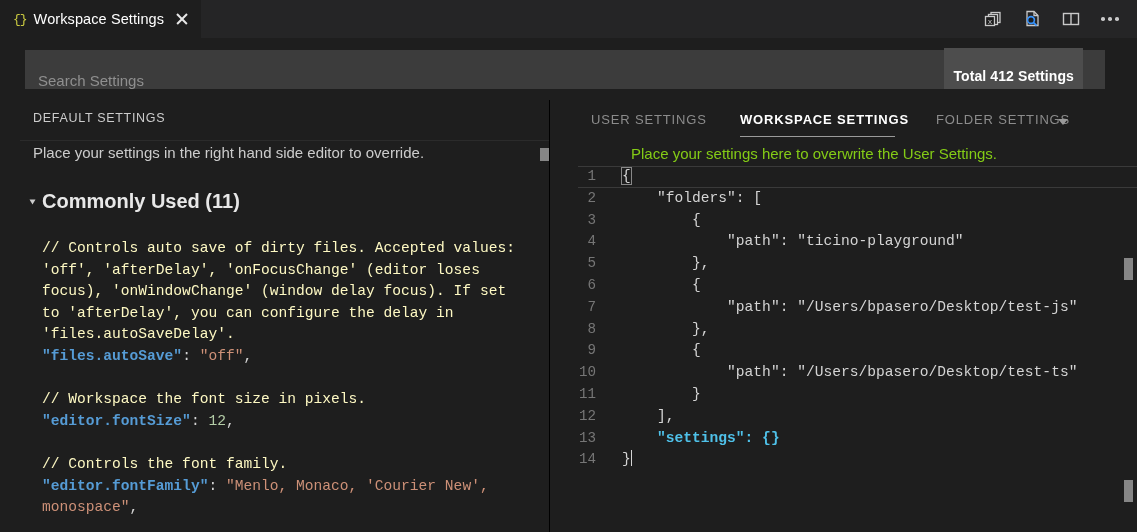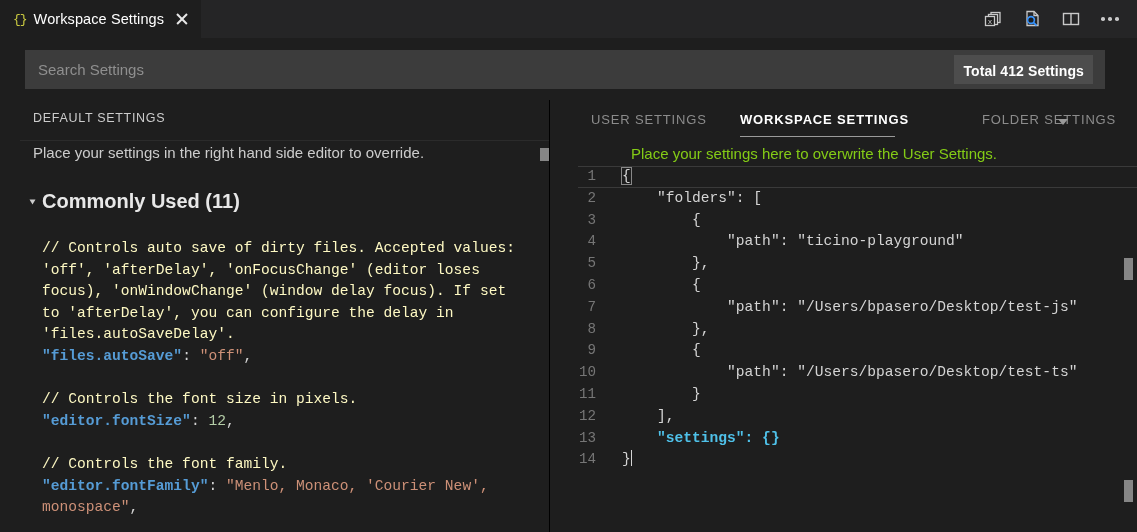--- a/index.html
+++ b/index.html
@@ -101,38 +101,38 @@
     left: 0; top: 38px;
     width: 1137px; height: 62px;
     background: #1e1e1e;
   }
   .searchbox {
     position: absolute;
     left: 25px; top: 12px;
     width: 1080px; height: 39px;
     background: #3c3c3c;
     display: flex;
-    align-items: center;
+    align-items: flex-end;
     box-sizing: border-box;
     cursor: text;
   }
   .search-placeholder {
     font-size: 15px;
     color: #8f8f8f;
     padding-left: 13px;
     flex: 1 1 auto;
     white-space: nowrap;
   }
   .total-badge {
-    margin-right: 12px;
+    margin-right: 22px;
     background: #4d4d4d;
     color: #ffffff;
     font-size: 14px;
     font-weight: bold;
-    padding: 8px 9px 5px 9px;
+    padding: 20px 9px 5px 9px;
     white-space: nowrap;
     letter-spacing: 0.1px;
   }
 
   
   .panes {
     position: absolute;
     left: 0; top: 100px;
     width: 1137px; height: 432px; padding-left: 8px;
   }
@@ -400,37 +400,37 @@
         <span class="tri"></span>
         <span class="group-label">Commonly Used (11)</span>
       </div>
 
       <div class="code-left"><span class="cmt">// Controls auto save of dirty files. Accepted values:</span>
 <span class="cmt">'off', 'afterDelay', 'onFocusChange' (editor loses</span>
 <span class="cmt">focus), 'onWindowChange' (window delay focus). If set</span>
 <span class="cmt">to 'afterDelay', you can configure the delay in</span>
 <span class="cmt">'files.autoSaveDelay'.</span>
 <span class="key">"files.autoSave"</span><span class="pun">: </span><span class="str">"off"</span><span class="pun">,</span>
-<span class="blank"></span><span class="cmt">// Controls the font size in pixels.</span>
+<span class="blank"></span><span class="cmt">// Workspace the font size in pixels.</span>
 <span class="key">"editor.fontSize"</span><span class="pun">: </span><span class="num">12</span><span class="pun">,</span>
 <span class="blank"></span><span class="cmt">// Controls the font family.</span>
 <span class="key">"editor.fontFamily"</span><span class="pun">: </span><span class="str">"Menlo, Monaco, 'Courier New',</span>
 <span class="str">monospace"</span><span class="pun">,</span></div>
 
       <div class="lscroll"></div>
     </div>
 
     <div class="pane-divider"></div>
 
     <div class="pane-right">
       <div class="tabs-row">
         <div class="stab" style="left:41px;">USER SETTINGS</div>
         <div class="stab active" style="left:190px;">WORKSPACE SETTINGS</div>
         <div class="stab-underline" style="left:190px; width:155px;"></div>
-        <div class="stab" style="left:386px;margin-left:46px;">FOLDER SETTINGS</div>
+        <div class="stab" style="left:386px;">FOLDER SETTINGS</div>
         <div class="dropdown-caret" style="left:508px;"></div>
       </div>
 
       <div class="right-sub">Place your settings here to overwrite the User Settings.</div>
 
       <div class="editor">
 
         <div class="eline cur">
           <span class="ln">1</span>
           <span class="etext"><span class="jpun bracket-box">{</span></span>

